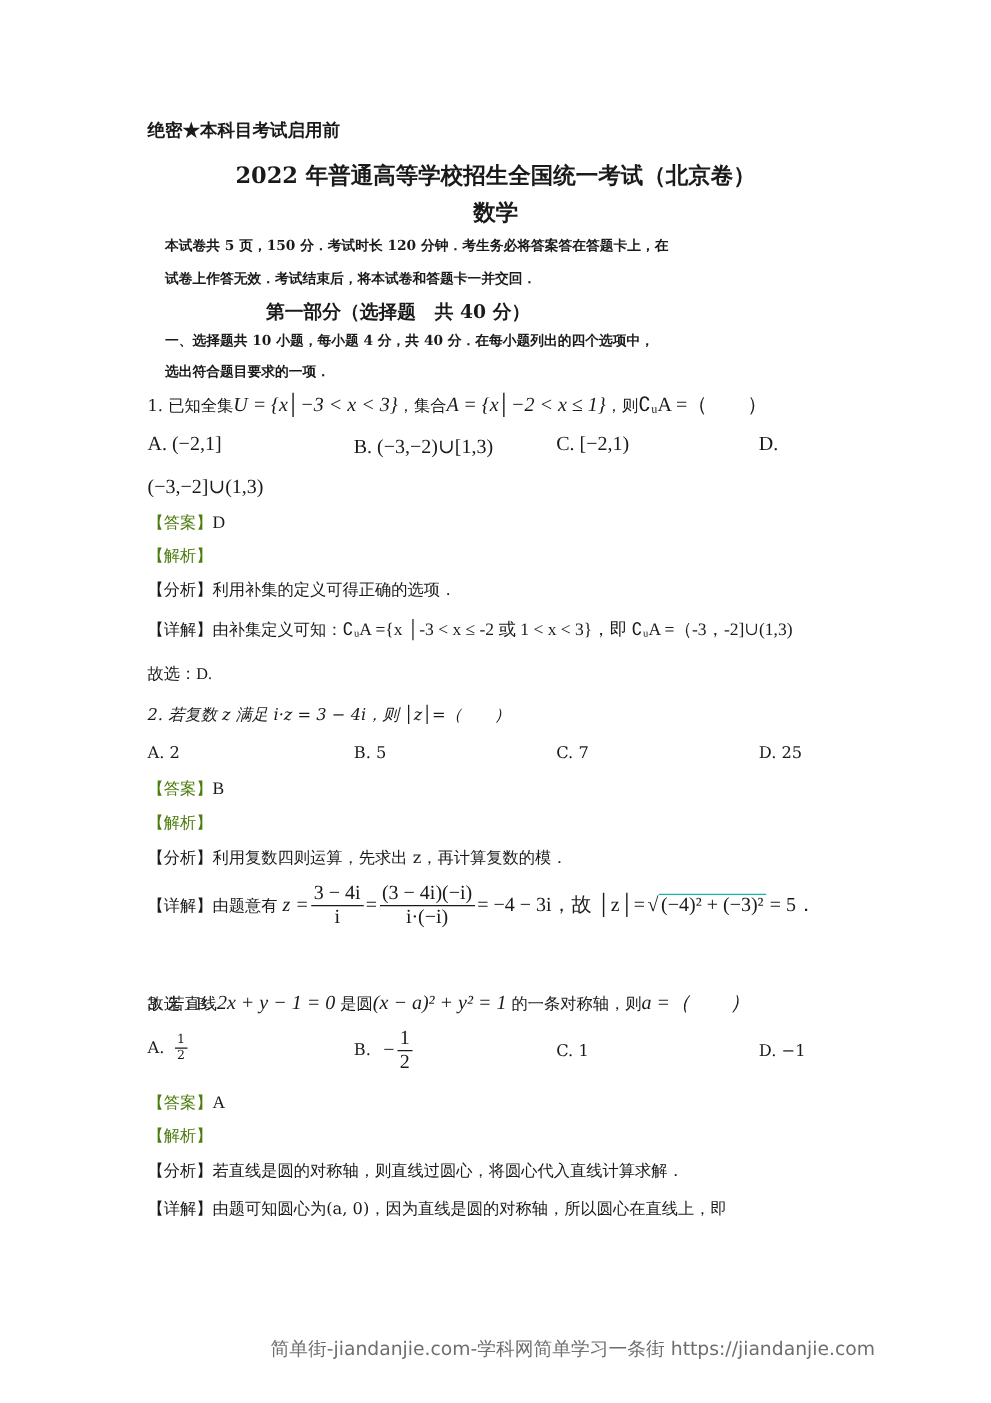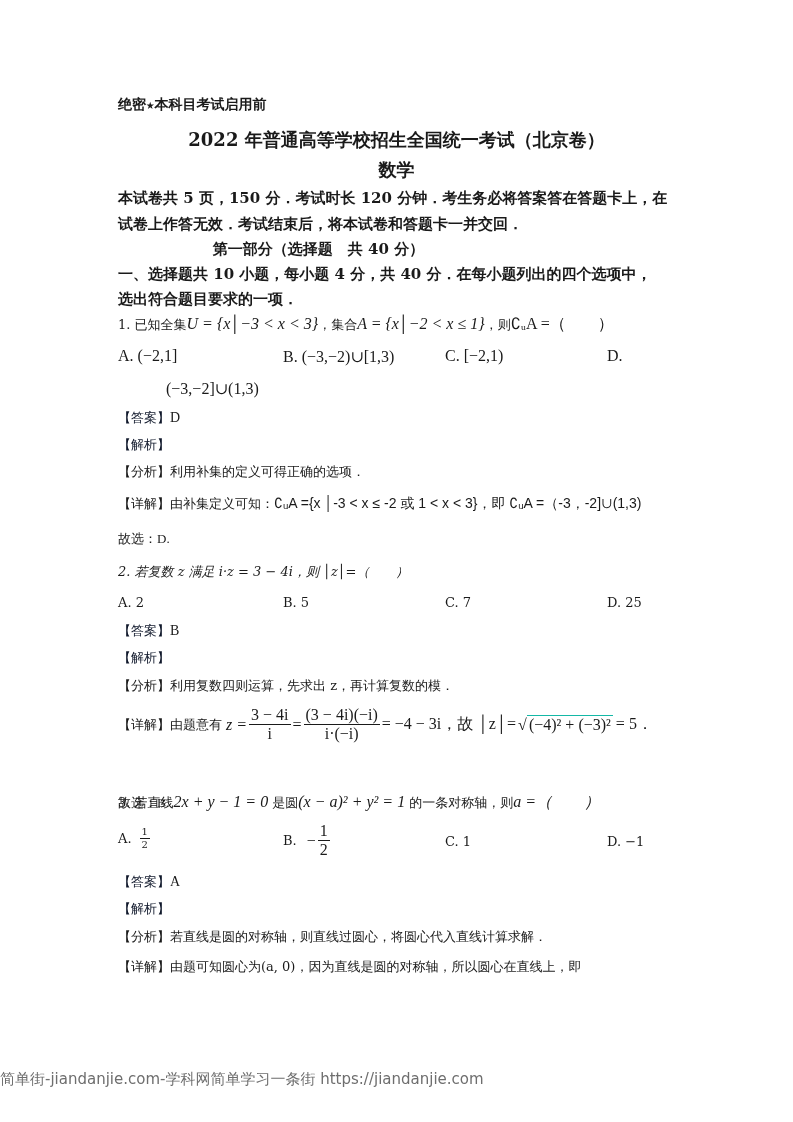--- a/index.html
+++ b/index.html
@@ -1,57 +1,57 @@
 <!DOCTYPE html>
 <html><head>
   <meta charset="utf-8">
   <style>
     html, body { margin: 0; padding: 0; background: #ffffff; }
     body { width: 793px; height: 1122px; position: relative; overflow: hidden;
            font-family: "DejaVu Serif", "Liberation Serif", serif; color: #1a1a1a; }
     .abs { position: absolute; white-space: nowrap; }
     .bold { font-weight: bold; }
     .serif { font-family: "Liberation Serif", "DejaVu Serif", serif; }
-    .sans { font-family: Liberation Sans, sans-serif; margin-top: 40px; }
-    .blue { color: #0f172a; }
+    .sans { font-family: Liberation Serif, serif; margin-top: 40px; }
+    .blue { color: #4d7c0f; }
     .math { font-family: "Liberation Serif", "DejaVu Serif", serif; font-size: 16px; }
     .it { font-style: italic; }
     .frac { display: inline-block; vertical-align: middle; text-align: center; margin: 0 2px; }
     .frac > span { display: block; line-height: 1.15; }
     .frac .num { border-bottom: 1px solid #1a1a1a; padding: 0 2px; }
     .sqrt { display: inline-block; border-top: 1px solid #14b8a6; padding: 0 2px; }
     .footer { color: #6e6e6e; font-size: 15px; font-family: "DejaVu Sans", sans-serif; }
     .t13 { font-size: 13px; }
     .t14 { font-size: 14px; }
     .t15 { font-size: 15px; }
-    .t16 { font-size: 15px; }
+    .t16 { font-size: 11px; margin-left: 14px; }
     .t18 { font-size: 18px; }
   </style>
 </head>
 <body>
 
-<div class="abs bold t14" style="left:118px; top:96px;font-family:Liberation Mono, monospace;">绝密★本科目考试启用前</div>
+<div class="abs bold t14" style="left:118px; top:96px;">绝密★本科目考试启用前</div>
 <div class="abs bold t18" style="left:0; width:793px; text-align:center; top:128px;">2022 年普通高等学校招生全国统一考试（北京卷）</div>
 <div class="abs bold t18" style="left:0; width:793px; text-align:center; top:158px;">数学</div>
 
 <div class="abs bold t16" style="left:118px; top:189px;">本试卷共 5 页，150 分．考试时长 120 分钟．考生务必将答案答在答题卡上，在</div>
 <div class="abs bold t16" style="left:118px; top:215px;">试卷上作答无效．考试结束后，将本试卷和答题卡一并交回．</div>
 <div class="abs bold t15" style="left:0; width:637px; text-align:center; top:240px;">第一部分（选择题　共 40 分）</div>
 <div class="abs bold t16" style="left:118px; top:265px;">一、选择题共 10 小题，每小题 4 分，共 40 分．在每小题列出的四个选项中，</div>
 <div class="abs bold t16" style="left:118px; top:290px;">选出符合题目要求的一项．</div>
 
 <div class="abs t13" style="left:118px; top:314px;">
   <span>1.</span>
   <span>已知全集</span><span class="math it">U = {x│−3 &lt; x &lt; 3}</span><span>，集合</span><span class="math it">A = {x│−2 &lt; x ≤ 1}</span><span>，则</span><span class="math">∁ᵤA =（　　）</span>
 </div>
 <div class="abs math" style="left:118px; top:347px;">A.  (−2,1]</div>
 <div class="abs math" style="left:283px; top:347px;">B.  (−3,−2)∪[1,3)</div>
 <div class="abs math" style="left:445px; top:347px;">C.  [−2,1)</div>
 <div class="abs math" style="left:607px; top:347px;">D.</div>
-<div class="abs math" style="left:118px; top:379px;margin-left:48px;">(−3,−2]∪(1,3)</div>
+<div class="abs math" style="left:118px; top:379px;">(−3,−2]∪(1,3)</div>
 
 <div class="abs t13" style="left:118px; top:409px;">
   <span class="blue">【答案】</span><span class="serif t14">D</span>
 </div>
 <div class="abs t13 blue" style="left:118px; top:436px;">【解析】</div>
 <div class="abs t13" style="left:118px; top:463px;">
   <span>【分析】</span><span>利用补集的定义可得正确的选项．</span>
 </div>
 <div class="abs t13" style="left:118px; top:495px;">
   <span>【详解】</span><span>由补集定义可知：</span><span class="sans t14">∁ᵤA ={x │-3 &lt; x ≤ -2 或 1 &lt; x &lt; 3}，即 ∁ᵤA =（-3，-2]∪(1,3)</span>
@@ -126,13 +126,13 @@
   <span class="blue">【答案】</span><span class="serif t14">A</span>
 </div>
 <div class="abs t13 blue" style="left:118px; top:900px;">【解析】</div>
 <div class="abs t13" style="left:118px; top:928px;">
   <span>【分析】</span><span>若直线是圆的对称轴，则直线过圆心，将圆心代入直线计算求解．</span>
 </div>
 <div class="abs t13" style="left:118px; top:958px;">
   <span>【详解】</span><span>由题可知圆心为(a, 0)，因为直线是圆的对称轴，所以圆心在直线上，即</span>
 </div>
 
-<div class="abs footer" style="left:0; width:700px; text-align:left; top:1070px;">简单街-jiandanjie.com-学科网简单学习一条街 https://jiandanjie.com</div>
+<div class="abs footer" style="left:0; width:700px; text-align:right; top:1070px;">简单街-jiandanjie.com-学科网简单学习一条街 https://jiandanjie.com</div>
 
 </body></html>

